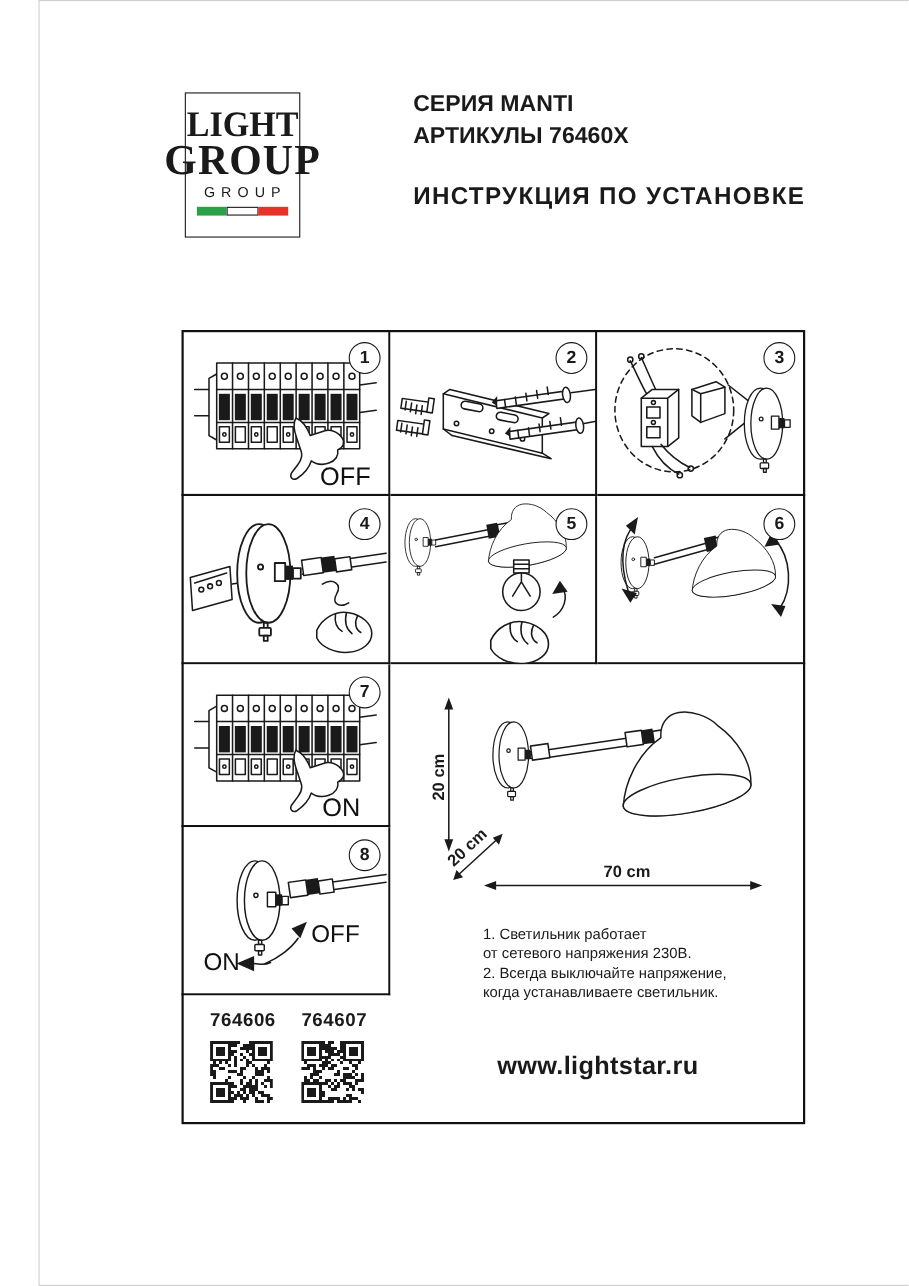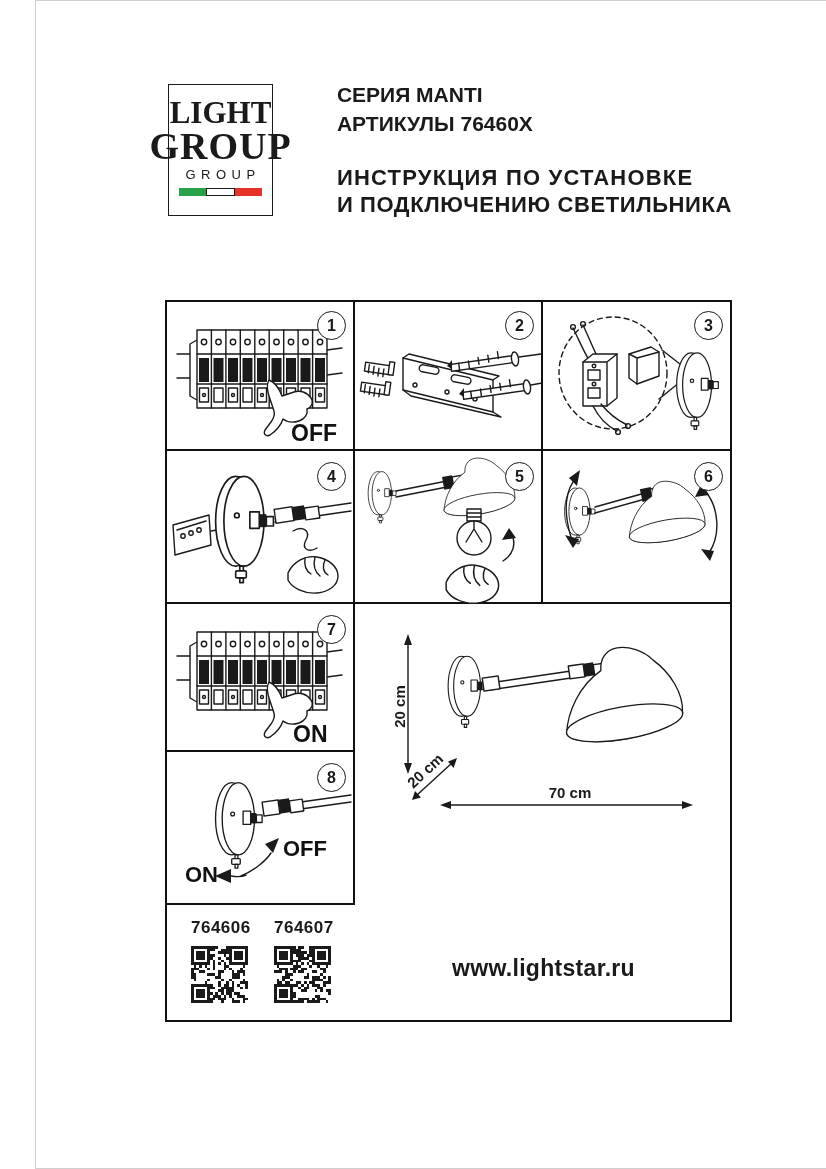--- a/index.html
+++ b/index.html
@@ -40,21 +40,21 @@
   .p5{left:190px;top:151px;width:188px;height:153px;}
   .p6{left:378px;top:151px;width:189px;height:153px;}
   .p7{left:0;top:304px;width:190px;height:148px;}
   .p8{left:0;top:452px;width:190px;height:153px;}
   .pqr{left:0;top:605px;width:190px;height:94px;}
   .pbig{left:190px;top:304px;width:377px;height:418px;}
   .cell > svg{position:absolute;left:0;top:0;}
 
   .badge{position:absolute;top:11px;width:27px;height:27px;border:1.6px solid #1a1a1a;border-radius:50%;
          display:flex;align-items:center;justify-content:center;font-size:16px;font-weight:700;z-index:4;background:#fff;}
-  .panel-label{position:absolute;font-weight:700;font-size:23px;color:#111;z-index:3;}
+  .panel-label{position:absolute;font-weight:400;font-size:23px;color:#111;z-index:3;}
 
   
   .dim{position:absolute;font-size:15px;font-weight:700;text-align:center;z-index:3;}
   .dim-v{left:16px;top:94px;width:56px;transform:rotate(-90deg);}
   .dim-d{left:40px;top:158px;width:60px;transform:rotate(-43deg);}
   .dim-h{left:170px;top:180px;width:90px;}
   .notes{position:absolute;left:84px;top:237px;font-size:13.5px;line-height:17.3px;z-index:3;}
   .website{position:absolute;left:0;top:351px;width:377px;text-align:center;font-size:23px;font-weight:700;letter-spacing:0.3px;z-index:3;}
 
   
@@ -150,21 +150,20 @@
       <div class="seg" style="background: rgb(42, 161, 70);"></div>
       <div class="seg white" style="background: rgb(255, 255, 255);"></div>
       <div class="seg" style="background: rgb(229, 51, 42);"></div>
     </div>
   </div>
 
   <div class="titles">
     <div class="t-series">СЕРИЯ MANTI</div>
     <div class="t-articles">АРТИКУЛЫ 76460X</div>
     <div class="t-line1">ИНСТРУКЦИЯ ПО УСТАНОВКЕ</div>
-    <div class="t-line2">И ПОДКЛЮЧЕНИЮ СВЕТИЛЬНИКА</div>
   </div>
 
   <div class="grid">
     <div class="grid-outline"></div>
 
     <div class="cell p1 br bb">
       <svg width="190" height="151" viewBox="0 0 190 151">
         <use href="#sym-breaker" transform="translate(12,28)"></use>
         <use href="#sym-hand-point" transform="translate(96,78)"></use>
       </svg>
@@ -809,17 +808,23 @@
         <path class="stroke" d="M134,79 L216,67 M134,86 L216,74"></path>
         <rect class="wfill" x="128" y="73" width="16" height="13" transform="rotate(-8 136 79)"></rect>
         <rect class="wfill" x="214" y="61" width="15" height="13" transform="rotate(-8 221 67)"></rect>
         <rect class="bfill" x="229" y="59" width="10" height="13" transform="rotate(-8 234 65)"></rect>
         <rect class="wfill" x="239" y="60" width="11" height="12" transform="rotate(-8 244 66)"></rect>
         <use href="#sym-shade" transform="translate(205,40) scale(0.95)"></use>
       </svg>
       <div class="dim dim-v">20 cm</div>
       <div class="dim dim-d">20 cm</div>
       <div class="dim dim-h">70 cm</div>
+      <div class="notes">
+        <div>1. Светильник работает</div>
+        <div>от сетевого напряжения 230В.</div>
+        <div>2. Всегда выключайте напряжение,</div>
+        <div>когда устанавливаете светильник.</div>
+      </div>
       <div class="website">www.lightstar.ru</div>
     </div>
 
   </div>
 </div>
 
 </body></html>

